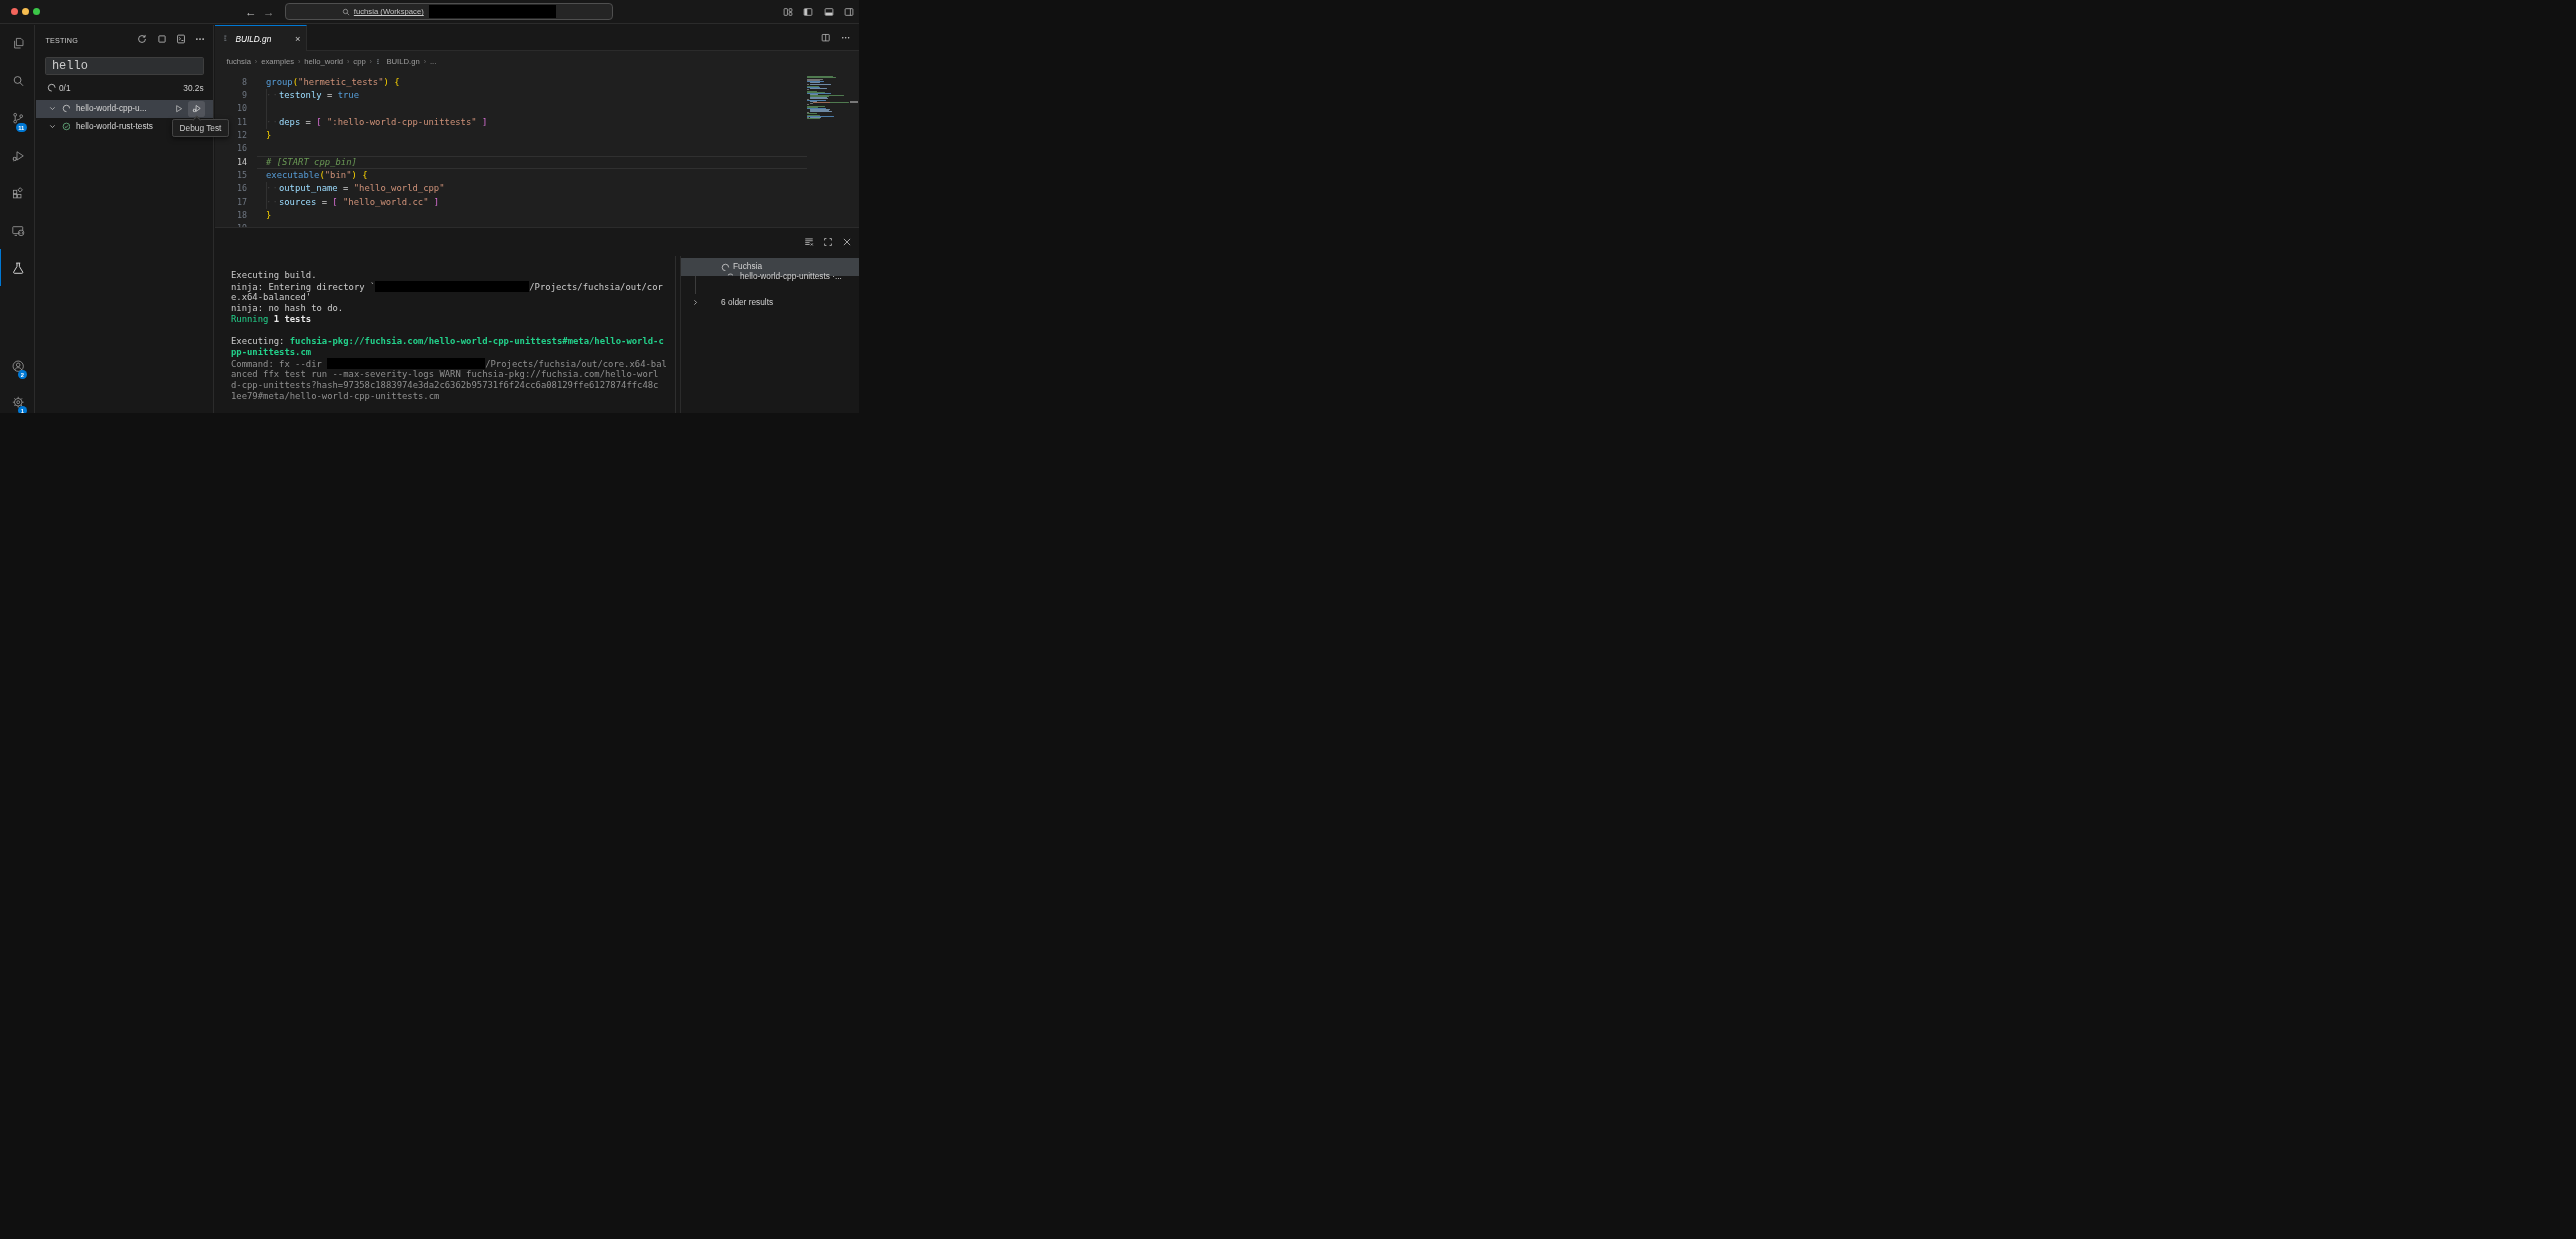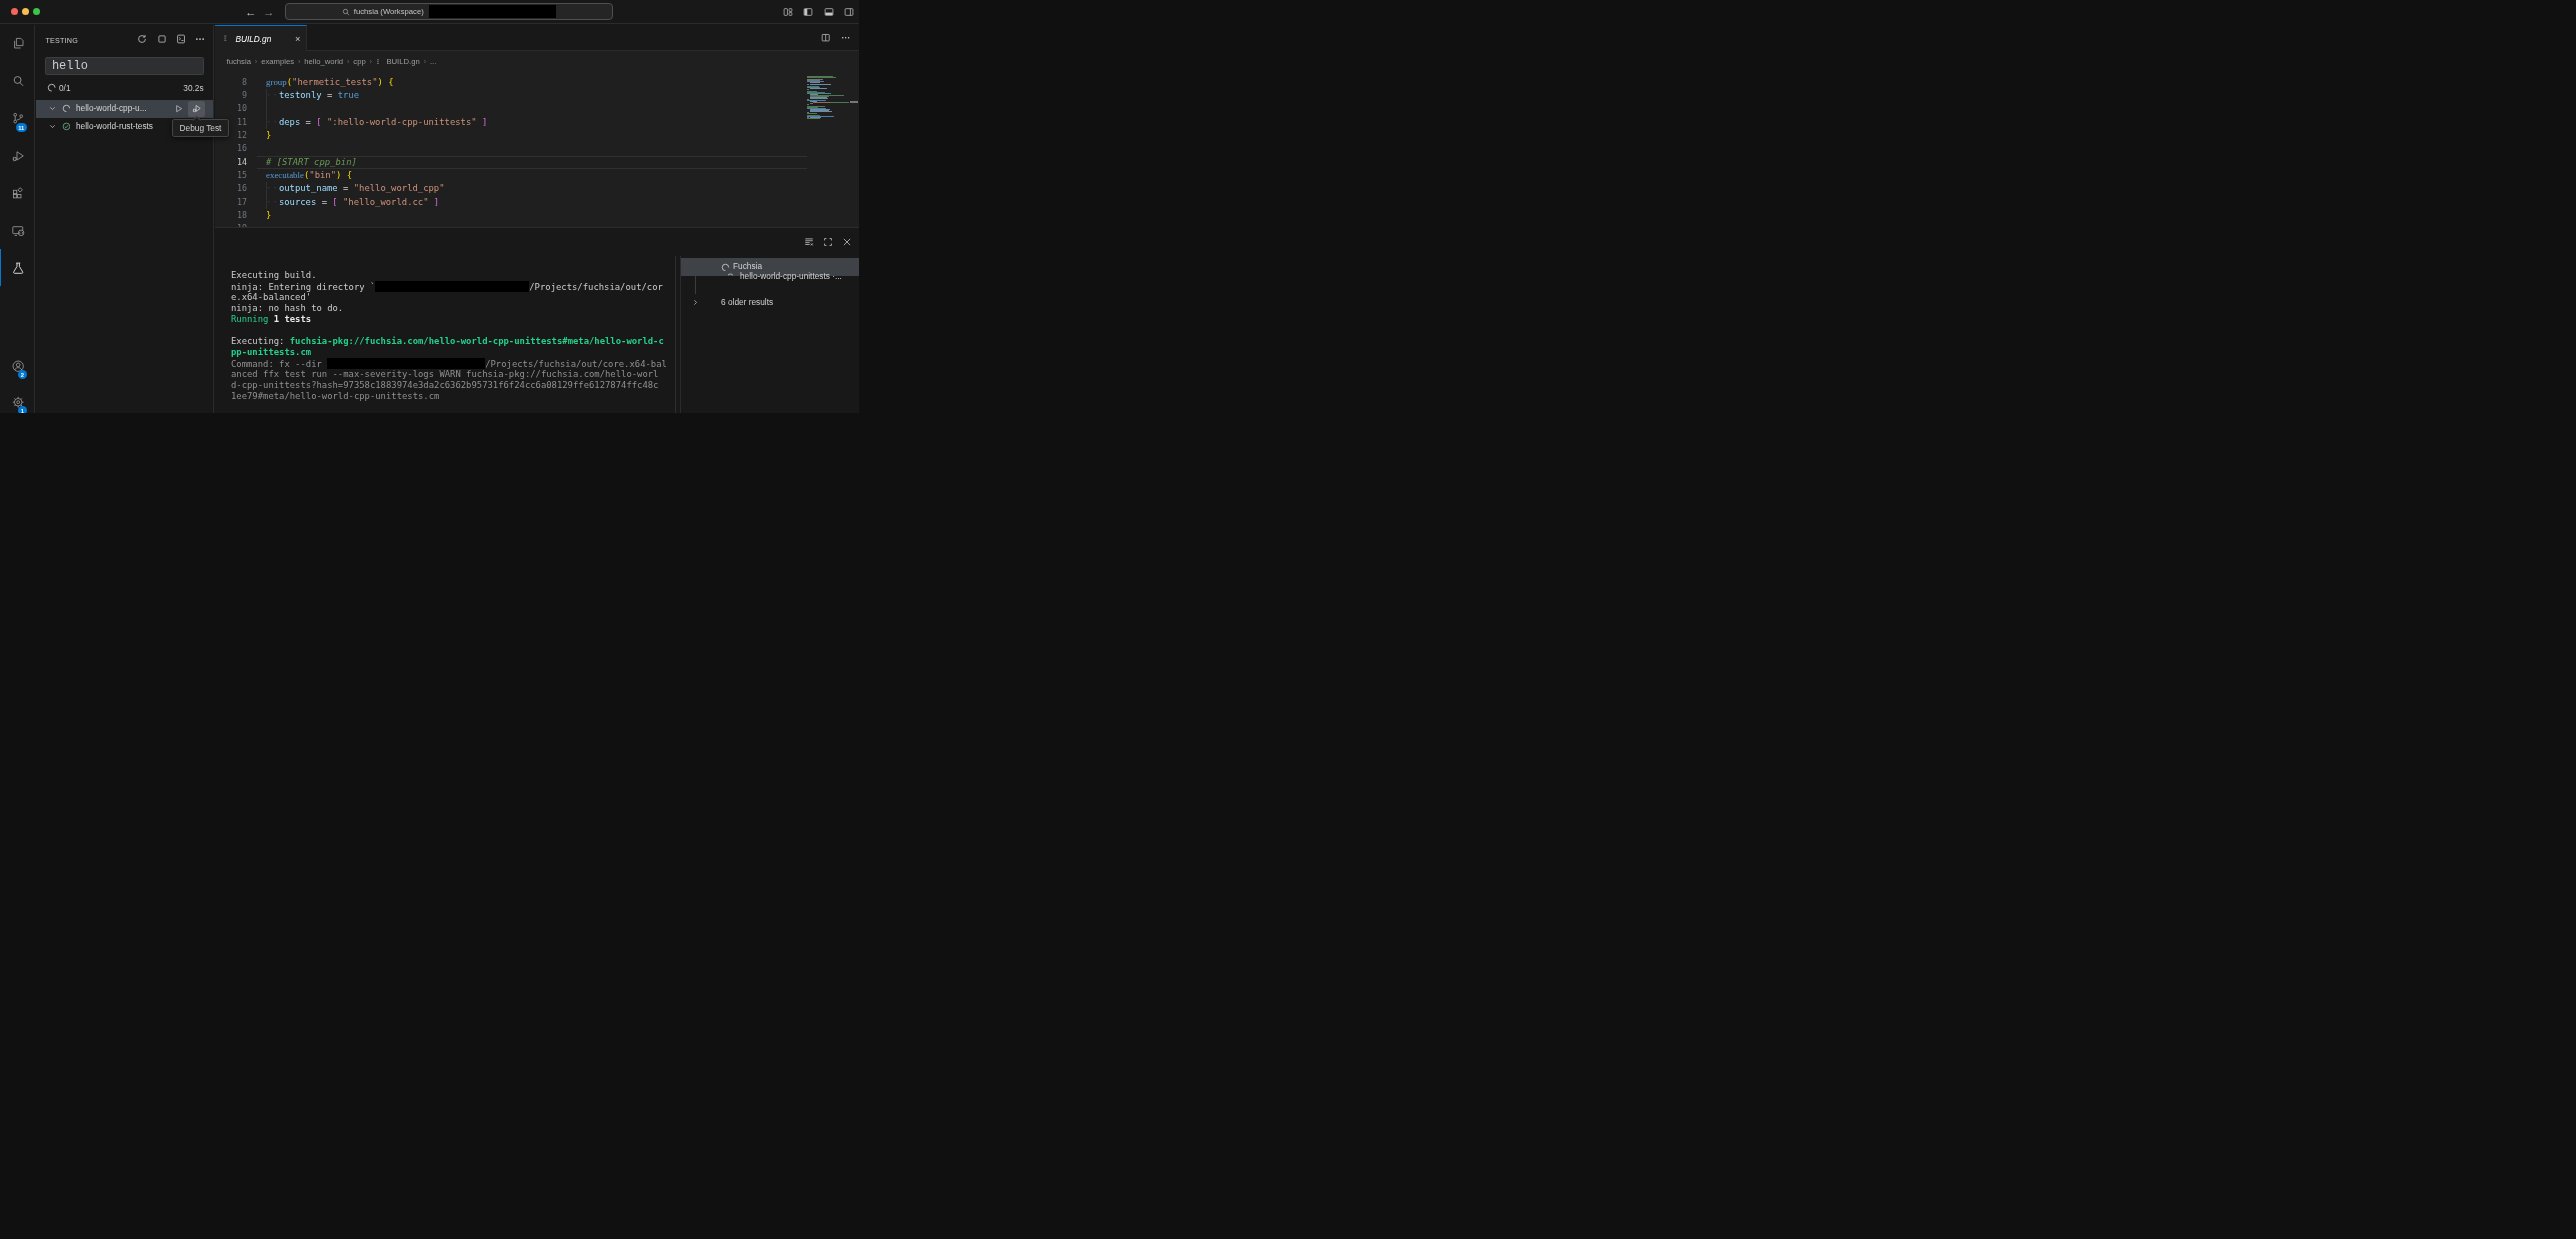--- a/index.html
+++ b/index.html
@@ -9,21 +9,21 @@
   svg{display:block;}
 
   
   .titlebar{position:absolute;left:0;top:0;width:100%;height:24px;background:#181818;border-bottom:0.6px solid #2b2b2b;}
   .traffic{position:absolute;left:10.5px;top:8.3px;display:flex;gap:3.9px;}
   .tl{width:7.2px;height:7.2px;border-radius:50%;}
   .tl.red{background:#f4655c;} .tl.yel{background:#f6bd50;} .tl.grn{background:#3bc648;}
   .nav-arrow{position:absolute;top:5px;font-size:11.6px;line-height:13.3px;color:#c9c9c9;cursor:default;}
   .nav-arrow.fwd{color:#8a8a8a;}
   .cmd-pill{position:absolute;left:285px;top:3.3px;width:328px;height:17px;background:#252525;
-            border:0.6px solid #4f4f4f;border-radius:3.9px;display:flex;align-items:center;justify-content:center;gap:3.9px;}
+            border:0.6px solid #4f4f4f;border-radius:3.9px;display:flex;align-items:center;justify-content:center;gap:3.9px;text-decoration:underline;}
   .cmd-pill .txt{font-size:7.7px;color:#c4c4c4;}
   .redact-box{display:inline-block;background:#000;}
   .cmd-pill .redact-box{width:127px;height:13.3px;margin-left:1.7px;}
   .tb-icons{position:absolute;right:5px;top:7.2px;display:flex;gap:10.5px;}
   .tb-icons svg{width:10px;height:10px;}
 
   
   .activitybar{position:absolute;left:0;top:25px;bottom:0;width:35px;background:#181818;border-right:0.6px solid #2b2b2b;}
   .ab-item{position:absolute;left:10.5px;width:14.4px;height:14.4px;}
   .ab-ind{position:absolute;left:0;width:1.1px;height:37px;background:#0078d4;}
@@ -76,21 +76,21 @@
 
   
   .code-area{position:absolute;left:0;top:47px;right:0;height:155px;background:#1f1f1f;overflow:hidden;padding-top:3.9px;}
   .code-line{position:relative;height:13.3px;line-height:13.3px;font-family:"DejaVu Sans Mono",monospace;
              font-size:8.9px;white-space:pre;padding-left:51px;}
   .code-line .ln{position:absolute;left:0;top:0;width:32px;text-align:right;color:#6e7681;font-size:8.3px;}
   .code-line .ln-a{color:#cccccc;}
   .code-line .hl{position:absolute;left:42px;right:52px;top:0;bottom:0;
                  border-top:0.6px solid rgba(255,255,255,.08);border-bottom:0.6px solid rgba(255,255,255,.08);}
   .code-line .guide{position:absolute;left:51px;top:0;bottom:0;width:0.6px;background:#313131;}
-  .tk-fn{color:#569cd6;font-family:Liberation Serif, serif;} .tk-prop{color:#9cdcfe;} .tk-kw{color:#569cd6;} .tk-str{color:#ce9178;}
+  .tk-fn{color:#569cd6;} .tk-prop{color:#9cdcfe;} .tk-kw{color:#569cd6;} .tk-str{color:#ce9178;}
   .tk-b1{color:#ffd700;} .tk-b2{color:#da70d6;} .tk-cm{color:#6a9955;font-style:italic;} .tk-d{color:#cccccc;}
   .tk-ws{color:#3f3f3f;letter-spacing:1.1px;}
   .minimap{position:absolute;right:10px;top:3.9px;width:42px;}
   .mm-line{height:0.6px;margin-bottom:0.2px;border-radius:0.3px;}
   .ov-ruler{position:absolute;right:0;top:0;bottom:0;width:9.4px;}
   .ov-cursor{position:absolute;right:0.6px;top:29px;width:8.3px;height:2.2px;background:#787878;}
 
   
   .panel{position:absolute;left:0;top:202px;right:0;bottom:0;background:#181818;border-top:0.6px solid #2b2b2b;}
   .panel-tabs{position:absolute;left:0;top:0;right:0;height:28px;display:flex;align-items:center;

